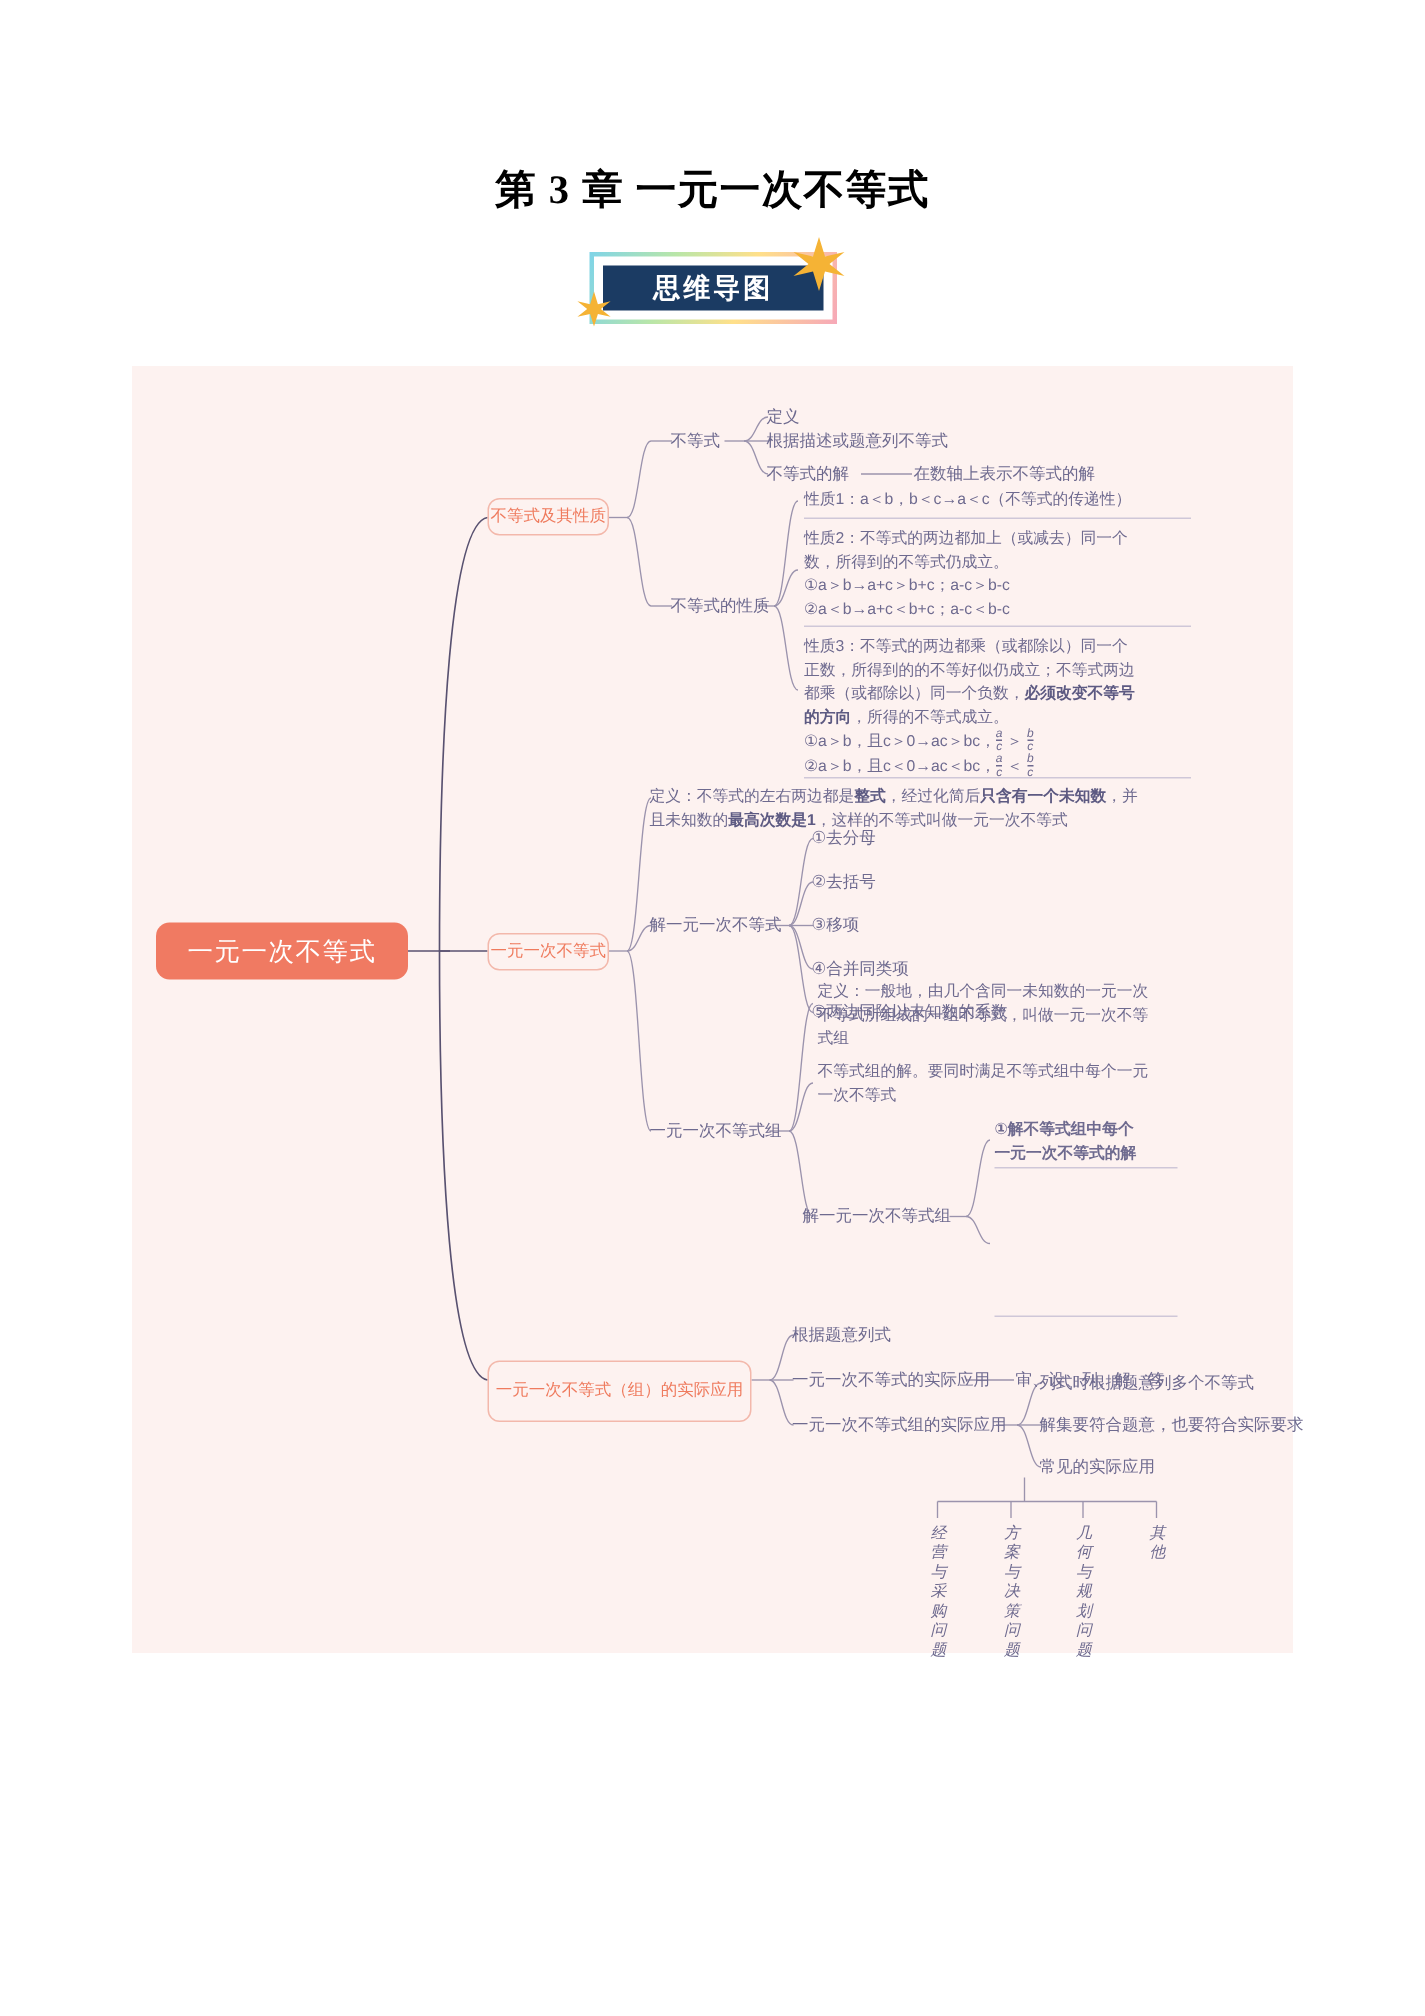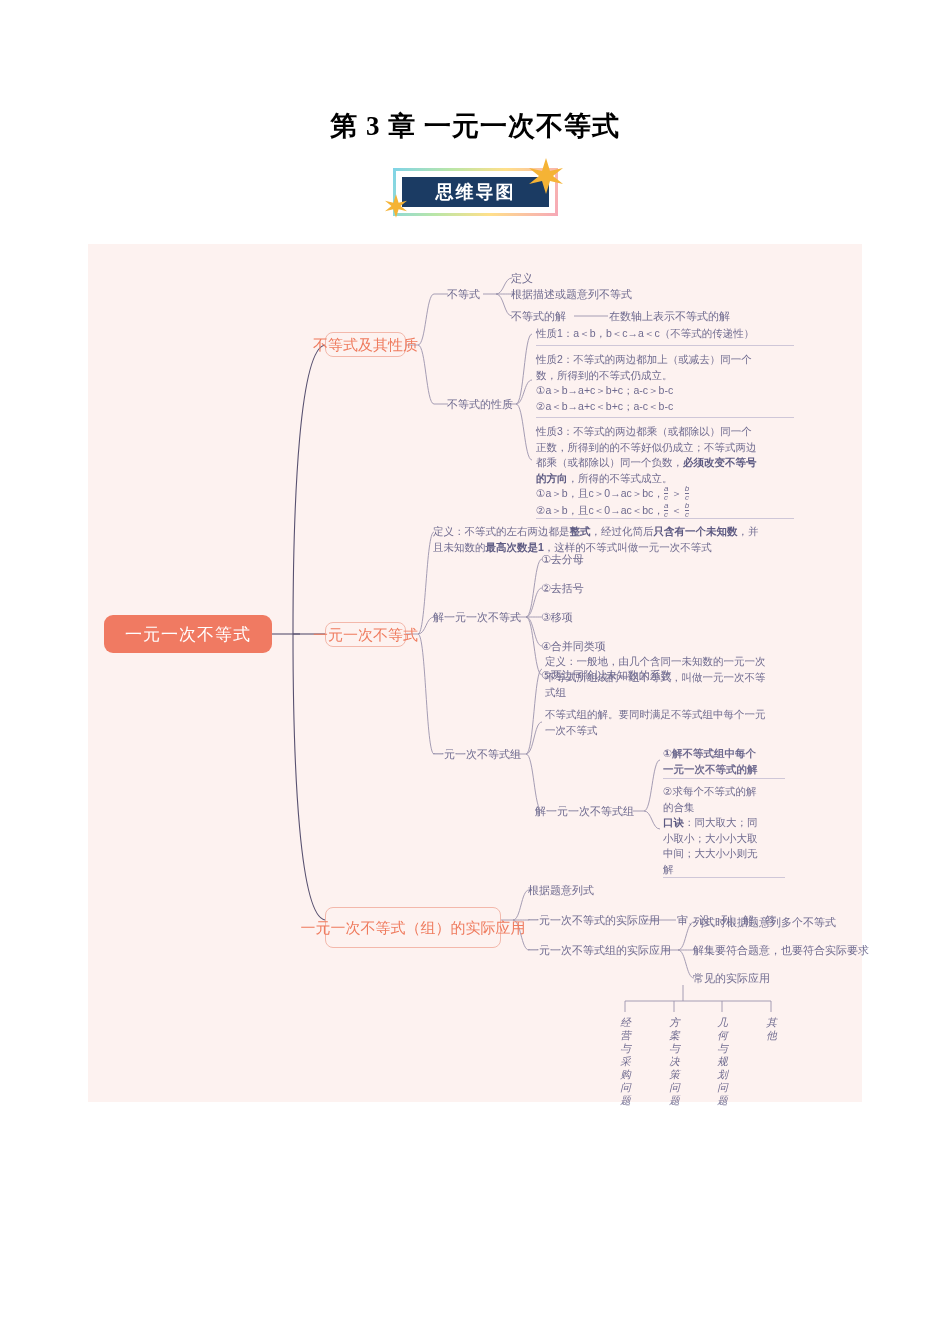--- a/index.html
+++ b/index.html
@@ -91,21 +91,21 @@
     height: 858px;
   }
 
   
   .chip {
     position: absolute;
     border: 1px solid #f3b8ab;
     border-radius: 8px;
     background: #fdf2f0;
     color: #ef7b5e;
-    font-size: 15px;
+    font-size: 11px;
     line-height: 1;
     display: flex;
     align-items: center;
     justify-content: center;
     white-space: nowrap;
     box-sizing: border-box;
   }
   #root-chip {
     position: absolute;
     left: 16px;
@@ -333,28 +333,20 @@
   </div>
 
   <div class="lbl" style="left:447px; top:560px;">解一元一次不等式组</div>
 
   <div class="blk" style="left:575px; top:502px; width:120px;font-weight:bold;">
     <div>①解不等式组中每个</div>
     <div>一元一次不等式的解</div>
   </div>
   <div class="uline" style="left:575px; top:534px; width:122px;"></div>
 
-  <div class="blk" style="left:575px; top:540px; width:122px;">
-    <div>②求每个不等式的解</div>
-    <div>的合集</div>
-    <div><b>口诀</b><span>：同大取大；同</span></div>
-    <div>小取小；大小小大取</div>
-    <div>中间；大大小小则无</div>
-    <div>解</div>
-  </div>
   <div class="uline" style="left:575px; top:633px; width:122px;"></div>
 
   <div class="lbl" style="left:440px; top:639px;">根据题意列式</div>
   <div class="lbl" style="left:440px; top:669px;">一元一次不等式的实际应用</div>
   <div class="lbl" style="left:589px; top:669px;">审、设、列、解、答</div>
   <div class="lbl" style="left:440px; top:699px;">一元一次不等式组的实际应用</div>
   <div class="lbl" style="left:605px; top:671px;">列式时根据题意列多个不等式</div>
   <div class="lbl" style="left:605px; top:699px;">解集要符合题意，也要符合实际要求</div>
   <div class="lbl" style="left:605px; top:727px;">常见的实际应用</div>
 

